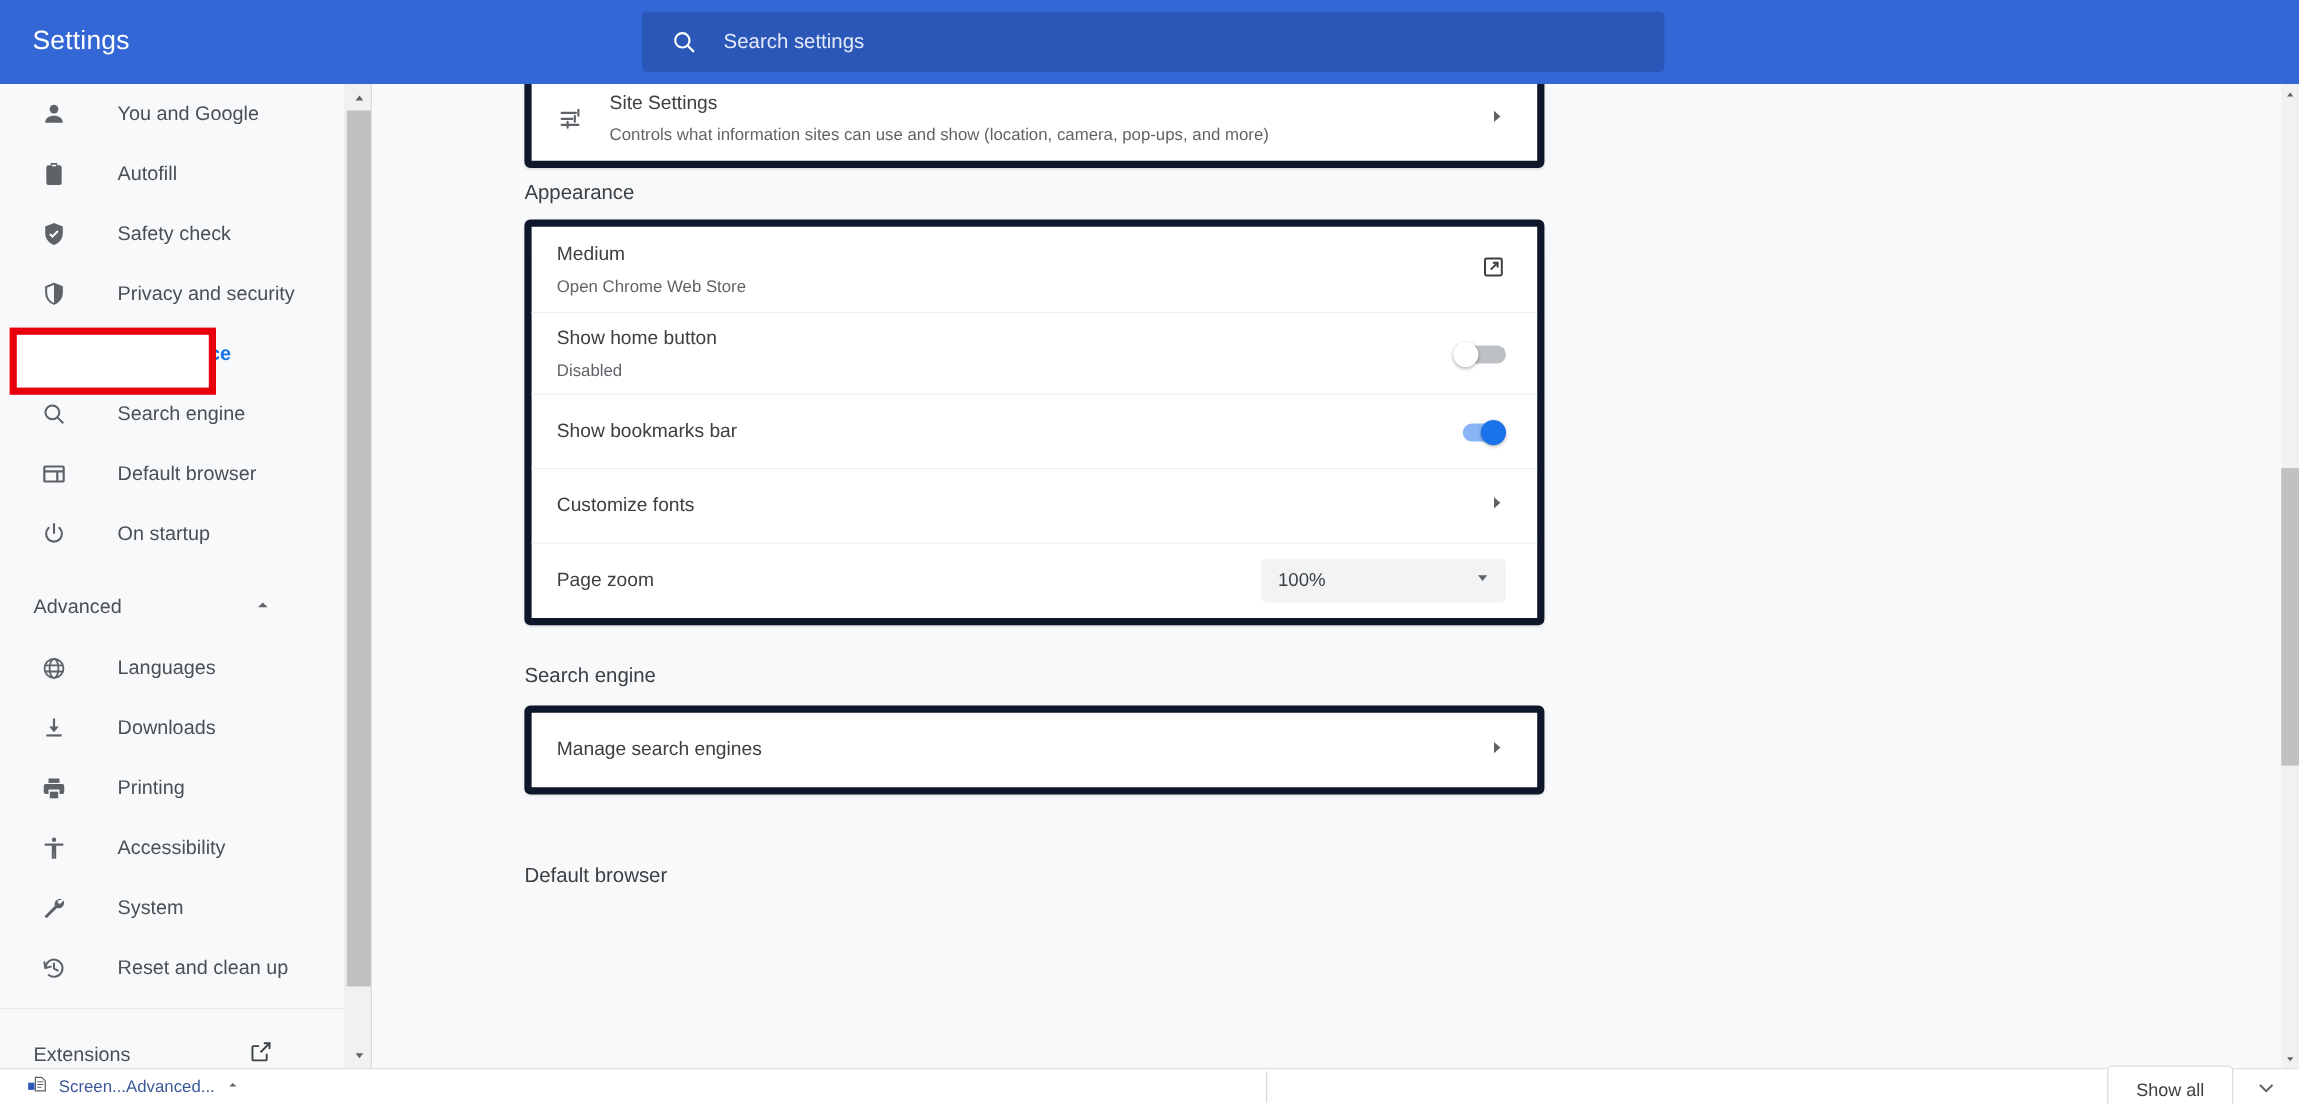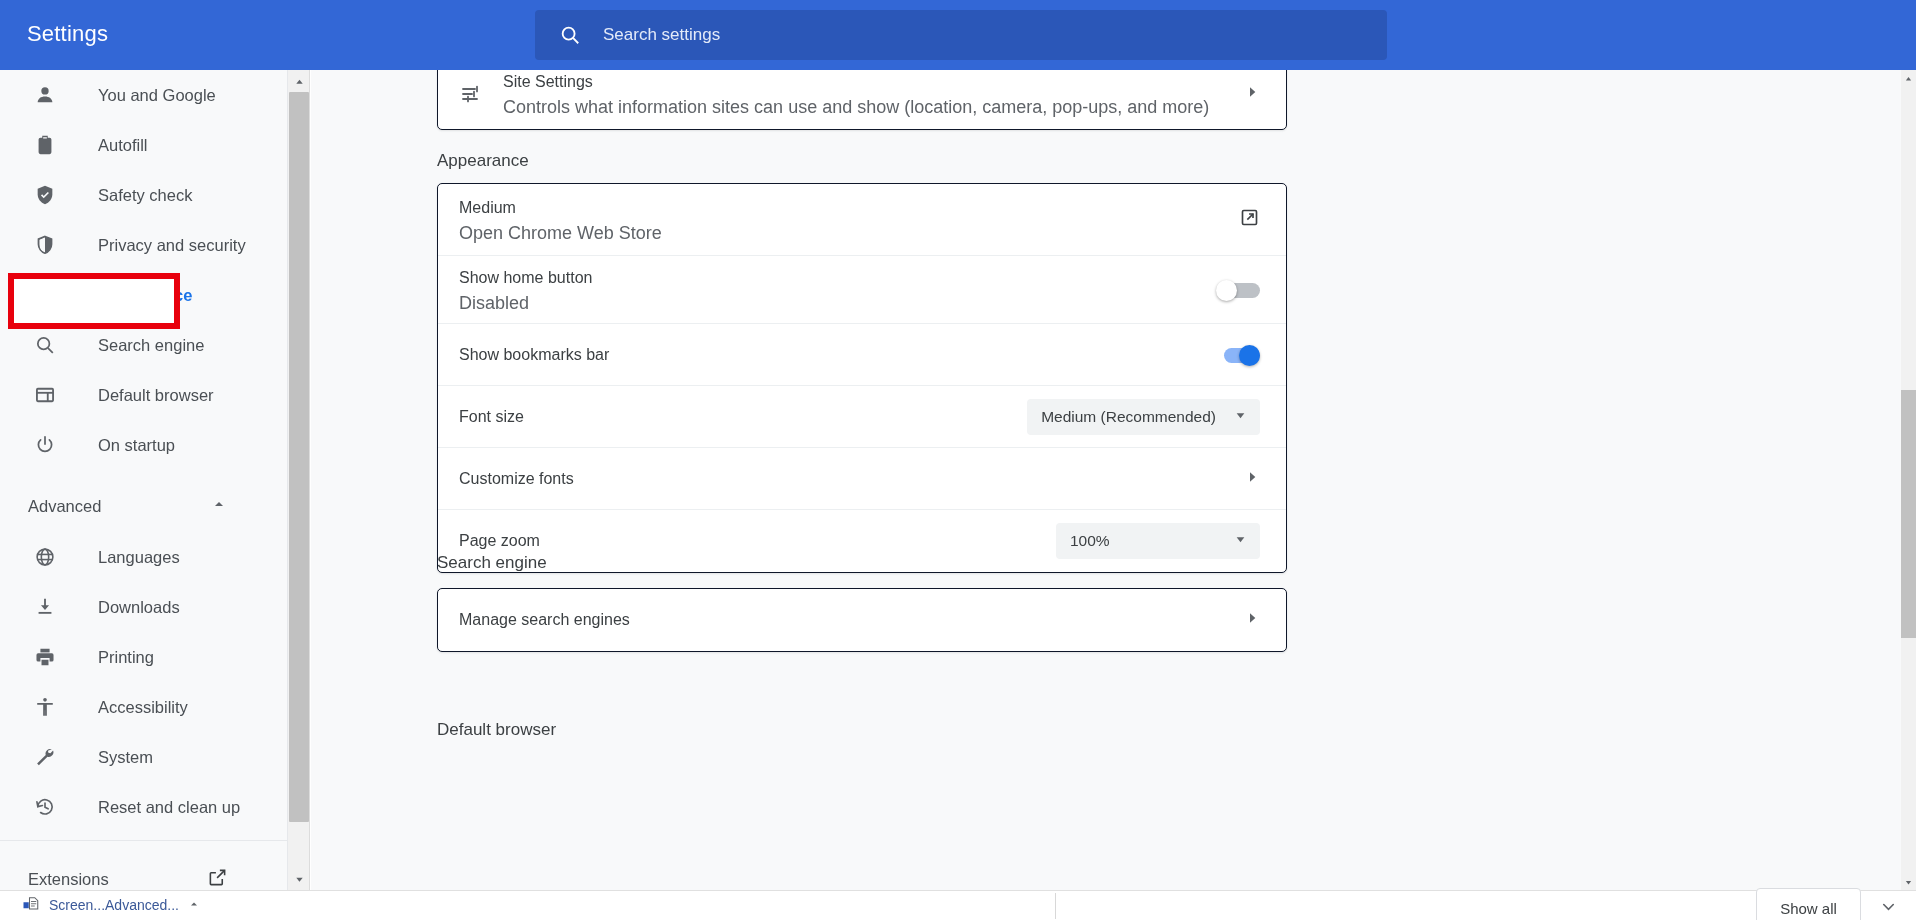--- a/index.html
+++ b/index.html
@@ -118,38 +118,38 @@
     position: absolute; left: 311px; top: 70px;
     width: 1590px; height: 820px;
     background: #f8f9fa;
     overflow: hidden;
     z-index: 5;
   }
   .content { position: absolute; left: 0; top: 0; width: 1568px; }
 
   .card {
     background: #ffffff;
-    border: 1px solid #0f172a;
+    border: 6px solid #0f172a;
     border-radius: 5px;
     box-shadow: 0 1px 2px rgba(60,64,67,.12);
     margin: 0 auto;
     width: 850px;
   }
   .card-abs { position: absolute; left: 126px; }
 
   .row {
     display: flex; align-items: center;
     min-height: 62px; padding: 0 26px 0 21px;
     border-bottom: 1px solid #eceff1;
     cursor: pointer;
   }
   .row:last-child { border-bottom: none; }
   .row-texts { flex: 1 1 auto; display: flex; flex-direction: column; justify-content: center; }
   .row-title { font-size: 16px; color: #3c4043; line-height: 22px; }
-  .row-sub { font-size: 18px; color: #5f6368; margin-top: 4px; line-height: 20px; }
+  .row-sub { font-size: 14px; color: #5f6368; margin-top: 4px; line-height: 20px; }
   .row-lead {
     width: 44px; flex: 0 0 44px; display: flex;
     align-items: center; justify-content: flex-start; color: #5f6368;
   }
 
   .section-title {
     font-size: 17px; color: #3c4043;
     position: absolute; left: 126px;
   }
 
@@ -479,33 +479,20 @@
       <div class="row" style="min-height:62px;">
         <span class="row-texts">
           <span class="row-title">Show bookmarks bar</span>
         </span>
         <span class="toggle on">
           <span class="track"></span>
           <span class="knob"></span>
         </span>
       </div>
 
-      <div class="row" style="min-height:62px;">
-        <span class="row-texts">
-          <span class="row-title">Font size</span>
-        </span>
-        <span class="select">
-          <span class="val">Medium (Recommended)</span>
-          <span class="car">
-            <svg width="13" height="13" viewBox="0 0 24 24" fill="currentColor">
-                <path d="M5 8h14l-7 9z"></path>
-              </svg>
-          </span>
-        </span>
-      </div>
 
       <div class="row" style="min-height:62px;">
         <span class="row-texts">
           <span class="row-title">Customize fonts</span>
         </span>
         <span class="chevron-right">
           <svg width="16" height="16" viewBox="0 0 24 24" fill="currentColor">
               <path d="M9 5l8 7-8 7z"></path>
             </svg>
         </span>

